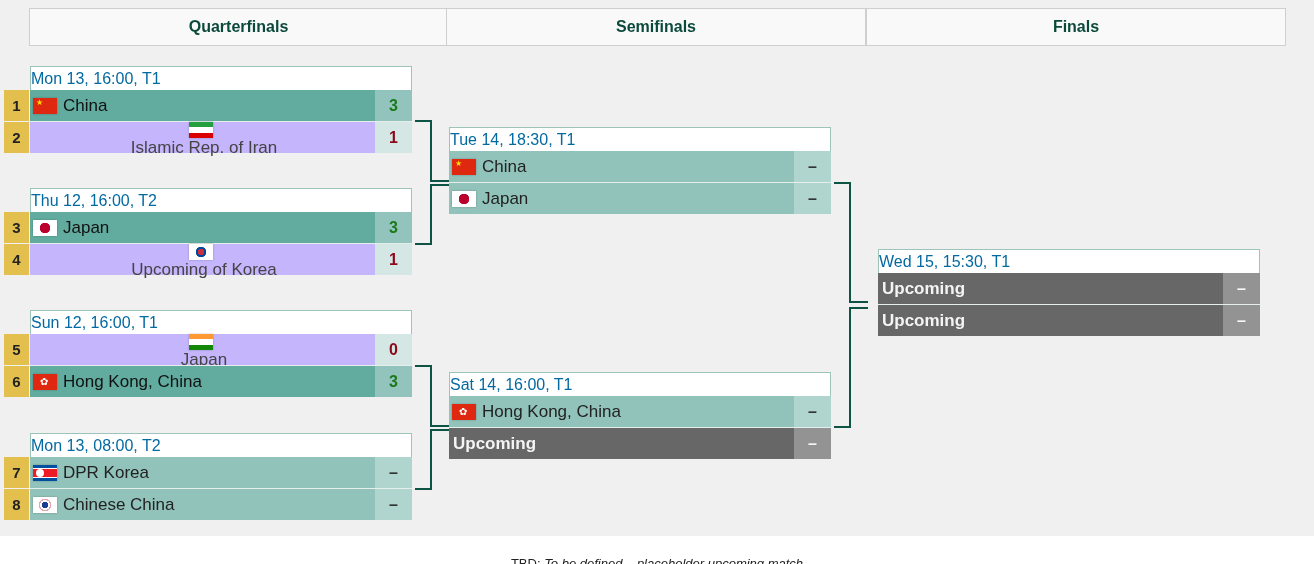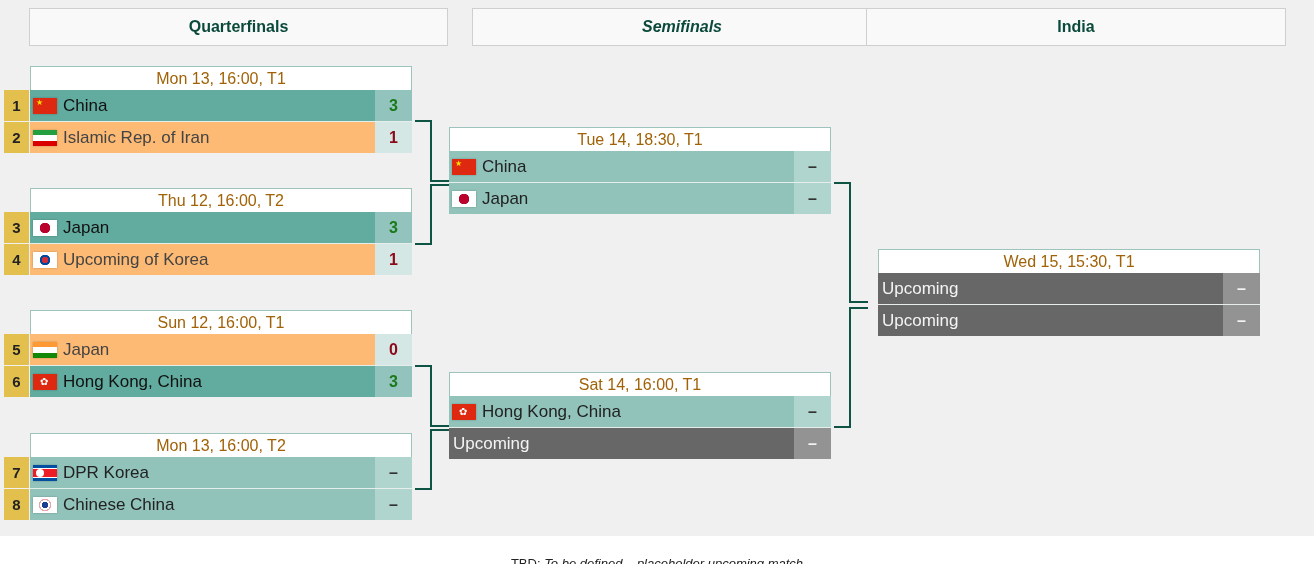--- a/index.html
+++ b/index.html
@@ -1,48 +1,48 @@
 <!DOCTYPE html>
 <html><head>
 <meta charset="utf-8">
 <style>
   html, body { margin:0; padding:0; }
   body { width:1314px; height:564px; overflow:hidden; background:#fff; font-family:"Liberation Sans", sans-serif; position:relative; }
   .stage { position:absolute; left:0; top:0; width:1314px; height:536px; background:#f0f0f0; }
   .round-hdr { position:absolute; top:8px; height:38px; background:#f9f9f9; border:1px solid #cfcfcf; box-sizing:border-box; display:flex; align-items:center; justify-content:center; color:#0b4a3a; font-weight:bold; font-size:16px; }
   .match { position:absolute; width:382px; }
-  .mhead { height:24px; background:#fff; border:1px solid #9cc4bb; border-bottom:none; box-sizing:border-box; text-align:center; font-size:16px; color:#a16207; line-height:23px; }
+  .mhead { height:24px; background:#fff; border:1px solid #9cc4bb; border-bottom:none; box-sizing:border-box; font-size:16px; color:#0369a1; line-height:23px; }
   .row { position:relative; height:31px; display:flex; }
   .row + .row { border-top:1px solid #e6eeec; }
   .team { flex:1; display:flex; align-items:center; font-size:17px; padding-left:3px; }
   .score { width:37px; display:flex; align-items:center; justify-content:center; font-weight:bold; font-size:16px; }
   .row.win .team { background:#62ab9f; color:#111; }
   .row.win .score { background:#92c3bc; }
-  .row.lose .team { background:#fdba74; color:#444; }
+  .row.lose .team { background:#c4b5fd; color:#444;flex-direction:column; }
   .row.lose .score { background:#d5e7e4; }
   .row.tbd .team { background:#91c3bb; color:#222; }
   .row.tbd .score { background:#b0d5cf; color:#333; }
-  .row.up .team { background:#676767; color:#f4f4f4; font-weight:normal; padding-left:4px; }
+  .row.up .team { background:#676767; color:#f4f4f4; font-weight:bold; padding-left:4px; }
   .row.up .score { background:#939393; color:#f4f4f4; }
   .score.w { color:#1a7a1a; }
   .score.l { color:#8b0a1a; }
   .seed { position:absolute; left:-26px; top:0; width:25px; height:31px; background:#e3c04e; display:flex; align-items:center; justify-content:center; font-weight:bold; font-size:15px; color:#222; }
   .flag { width:24px; height:16px; margin-right:6px; flex:none; position:relative; box-shadow:0 0 2px rgba(0,0,0,0.25); overflow:hidden; }
   .line { position:absolute; background:#0d5445; }
   .footer { position:absolute; top:556px; left:0; width:1314px; text-align:center; font-size:13px; color:#222; }
   .footer i { font-style:italic; }
 </style>
 </head>
 <body>
 
 <div class="stage">
 
   <div class="round-hdr" style="left:29px;width:419px;">Quarterfinals</div>
-  <div class="round-hdr" style="left:472px;width:420px;font-style:italic;">Semifinals</div>
-  <div class="round-hdr" style="left:866px;width:420px;">India</div>
+  <div class="round-hdr" style="left:446px;width:420px;">Semifinals</div>
+  <div class="round-hdr" style="left:866px;width:420px;">Finals</div>
 
   <div class="match" style="left:30px;top:66px;">
     <div class="mhead">Mon 13, 16:00, T1</div>
     <div class="row win">
       <div class="seed">1</div>
       <div class="team">
           <span class="flag" style="background:#de2910;">
             <span style="position:absolute;left:3px;top:1px;color:#ffde00;font-size:8px;line-height:8px;">★</span>
           </span>
           <span>China</span>
@@ -95,21 +95,21 @@
           <span class="flag" style="background:#de2910;">
             <span style="position:absolute;left:7px;top:2px;color:#fff;font-size:10px;line-height:11px;">✿</span>
           </span>
           <span>Hong Kong, China</span>
         </div>
       <div class="score w">3</div>
     </div>
   </div>
 
   <div class="match" style="left:30px;top:433px;">
-    <div class="mhead">Mon 13, 16:00, T2</div>
+    <div class="mhead">Mon 13, 08:00, T2</div>
     <div class="row tbd">
       <div class="seed">7</div>
       <div class="team">
           <span class="flag" style="background:linear-gradient(#024fa2 0 17%,#fff 17% 22%,#ed1c27 22% 78%,#fff 78% 83%,#024fa2 83%);">
             <span style="position:absolute;left:3px;top:4px;width:8px;height:8px;border-radius:50%;background:#fff;"></span>
           </span>
           <span>DPR Korea</span>
         </div>
       <div class="score">–</div>
     </div>

